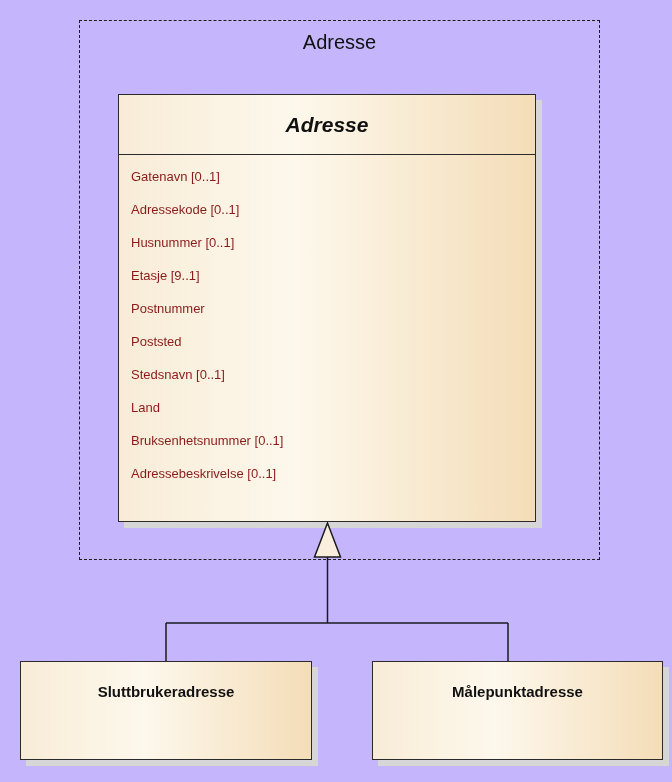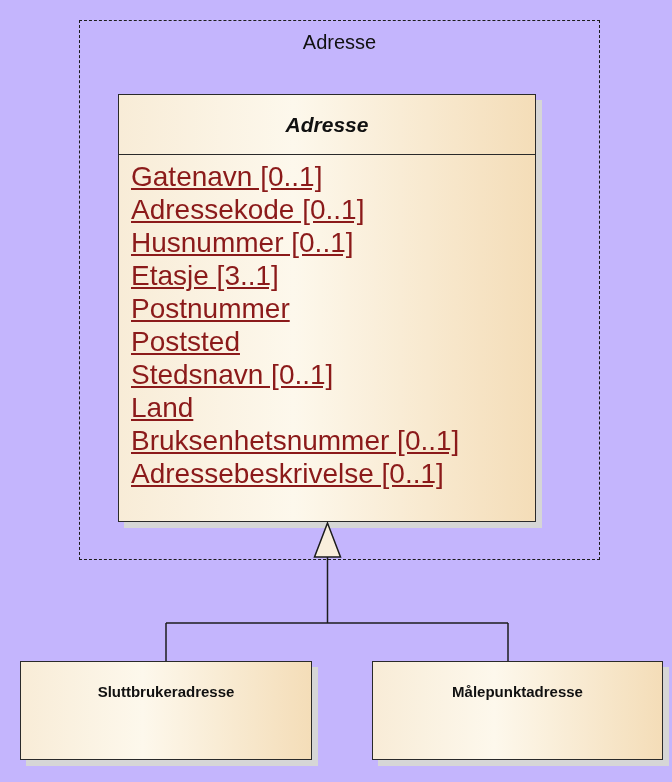--- a/index.html
+++ b/index.html
@@ -57,25 +57,24 @@
   .class-title {
     font-size: 21px;
     font-weight: bold;
     font-style: italic;
     color: #111111;
   }
   .attr-list {
     padding: 5px 8px 0 12px;
   }
   .attr-row {
-    font-size: 28px;
+    font-size: 13px;
     line-height: 33px;
     color: #8b1a1a;
     white-space: nowrap;
-    text-decoration: underline;
   }
   .sub-box {
     top: 661px;
     width: 292px;
     height: 99px;
     text-align: center;
   }
   .sub-box-left  { left: 20px; }
   .sub-box-right { left: 372px; width: 291px; }
   .sub-title {
@@ -103,21 +102,21 @@
   <div class="frame-label">Adresse</div>
 
   <div class="uml-box class-box">
     <div class="class-header">
       <span class="class-title">Adresse</span>
     </div>
     <div class="attr-list">
       <div class="attr-row">Gatenavn [0..1]</div>
       <div class="attr-row">Adressekode [0..1]</div>
       <div class="attr-row">Husnummer [0..1]</div>
-      <div class="attr-row">Etasje [3..1]</div>
+      <div class="attr-row">Etasje [9..1]</div>
       <div class="attr-row">Postnummer</div>
       <div class="attr-row">Poststed</div>
       <div class="attr-row">Stedsnavn [0..1]</div>
       <div class="attr-row">Land</div>
       <div class="attr-row">Bruksenhetsnummer [0..1]</div>
       <div class="attr-row">Adressebeskrivelse [0..1]</div>
     </div>
   </div>
 
   <svg class="connector-layer" width="672" height="782" viewBox="0 0 672 782" xmlns="http://www.w3.org/2000/svg">

